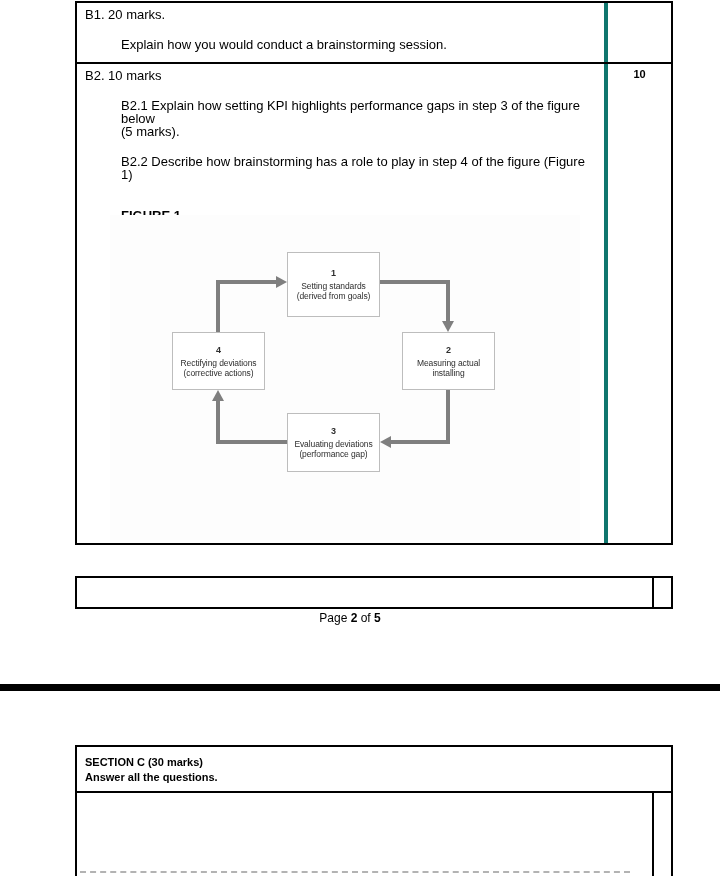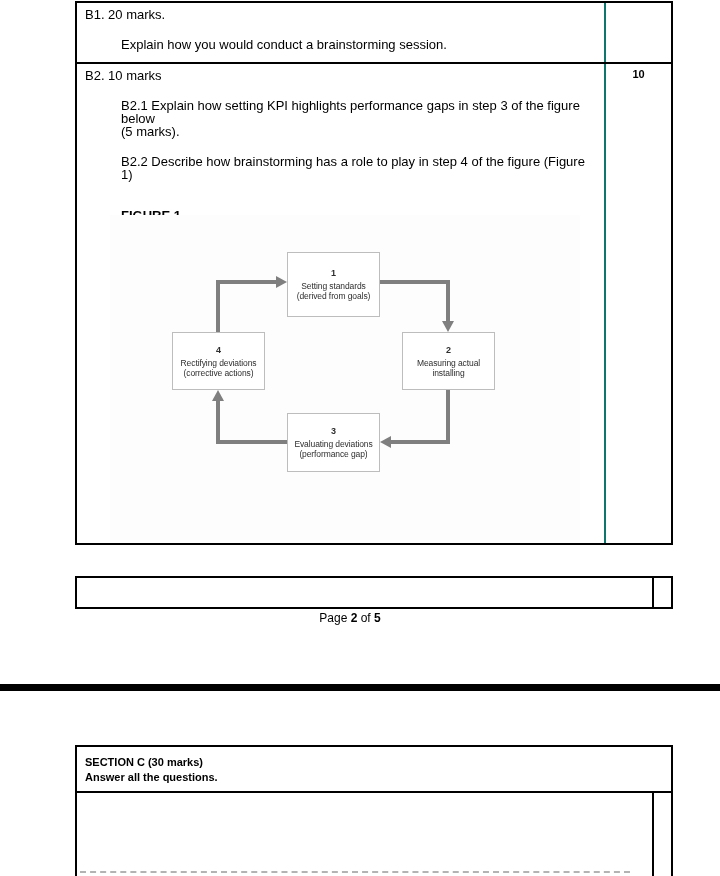--- a/index.html
+++ b/index.html
@@ -4,21 +4,21 @@
 <style>
   html,body{margin:0;padding:0;background:#fff;}
   .page{
     position:relative;width:720px;height:876px;background:#ffffff;
     overflow:hidden;font-family:"Liberation Sans",sans-serif;color:#000;
   }
   .tbl{position:absolute;box-sizing:border-box;border:2px solid #000;display:flex;flex-direction:column;}
   .trow{box-sizing:border-box;display:flex;width:100%;}
   .tcell{box-sizing:border-box;position:relative;}
   .main-cell{flex:1;padding:4px 10px 0 8px;font-size:13px;line-height:13px;}
-  .marks-cell{width:67px;border-left:2px solid #0f766e;font-size:11px;font-weight:bold;text-align:center;padding-top:4px;box-sizing:border-box;}
+  .marks-cell{width:67px;border-left:4px solid #0f766e;font-size:11px;font-weight:bold;text-align:center;padding-top:4px;box-sizing:border-box;}
   .qtitle{margin:1px 0 0 0;}
   .qpara{margin:17px 0 0 0;padding-left:36px;}
   .bold{font-weight:bold;}
   
   .figure{position:absolute;left:110px;top:215px;width:470px;height:325px;background:#fdfdfd;}
   .fbox{
     position:absolute;box-sizing:border-box;background:#ffffff;border:1px solid #bdbdbd;
     display:flex;flex-direction:column;align-items:center;justify-content:center;
     text-align:center;font-size:8.5px;line-height:10px;color:#2e2e2e;letter-spacing:-0.1px;
   }

